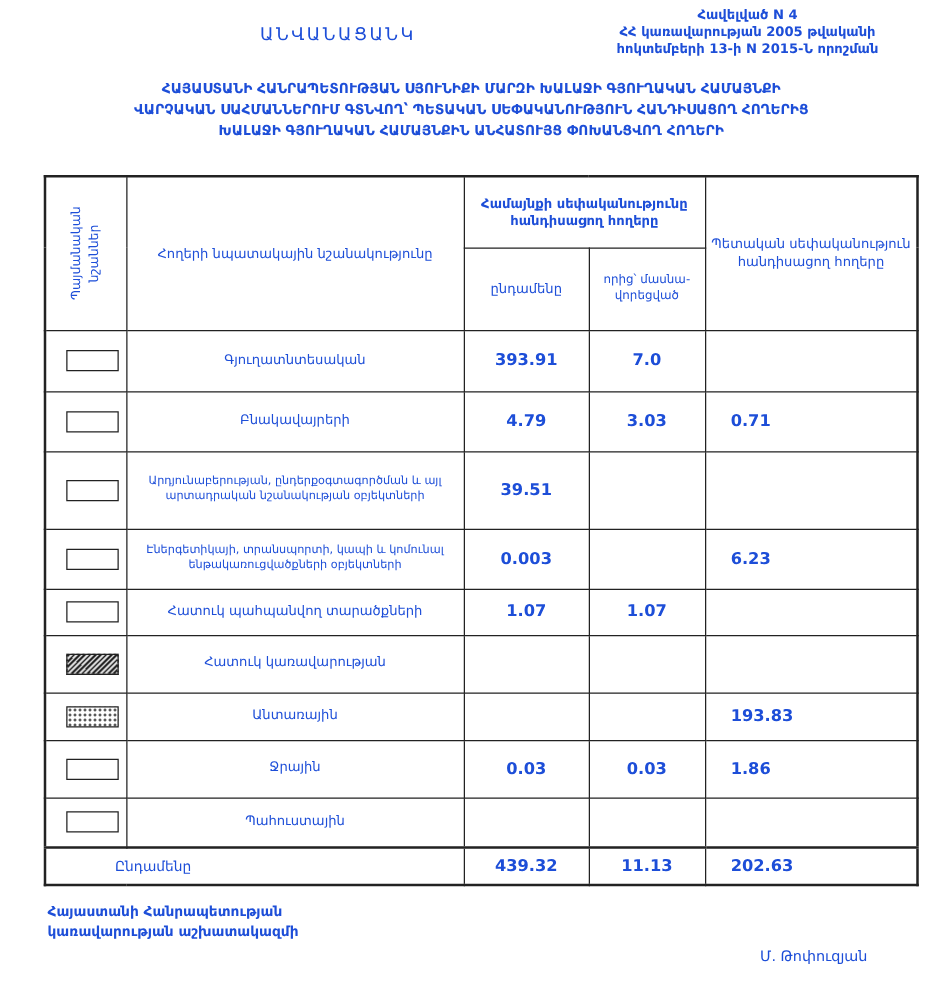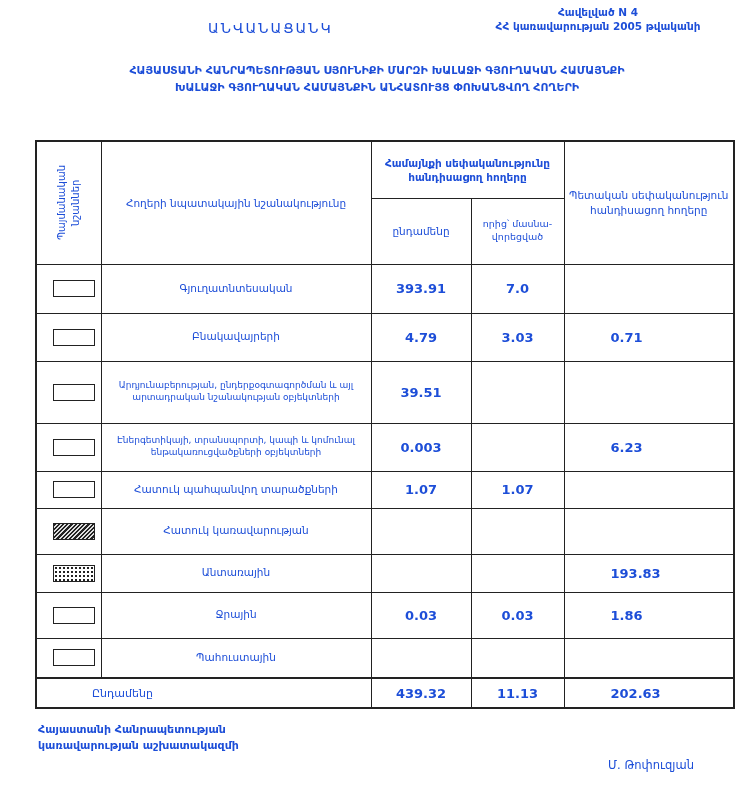--- a/index.html
+++ b/index.html
@@ -29,21 +29,21 @@
   .th-priv      { font-weight:normal; font-size:9.5px; padding:2px 16px; line-height:1.35; }
   tr.hdr-top { height:57px; }
   tr.hdr-sub { height:66px; }
   tr.r1 { height:49px; } tr.r2 { height:48px; } tr.r3 { height:62px; }
   tr.r4 { height:48px; } tr.r5 { height:37px; } tr.r6 { height:46px; }
   tr.r7 { height:38px; } tr.r8 { height:46px; } tr.r9 { height:40px; }
   tr.total-row { height:30px; }
   .lbl { font-size:10.5px; text-align:center; padding:4px 10px; line-height:1.3; }
   tr.small .lbl { font-size:9px;margin-left:20px; }
   .num { font-weight:bold; font-size:13px; text-align:center; }
-  .num.state-col { text-align:left; padding-left:46px; }
+  .num.state-col { text-align:left; padding-left:20px; }
   .total-row td { border-top-width:2px; }
   .total-row .lbl-total { font-size:11px; font-weight:normal; text-align:left; padding-left:55px; }
   
   .sym { text-align:left; }
   .box { position:relative; width:40px; height:15px; border:1.8px solid #222; background:#fff; margin-left:16px; }
   .box::before { content:""; position:absolute; left:-11px; top:3px; width:100%; height:100%;
                  border:1.8px solid #222; background:#fff; z-index:-1; }
   .box.hatched { background:repeating-linear-gradient(135deg,#222 0 1.5px,#ddd 1.5px 3px); }
   .box.dotted  { background-image:radial-gradient(circle,#222 0.9px,transparent 1px); background-size:4px 4px; }
   
@@ -51,26 +51,28 @@
   .signature { position:absolute; left:608px; top:758px; font-size:11.5px; font-weight:normal; }
 </style>
 </head>
 <body>
 
 <div class="page">
 
   <div class="annex">
     <div>Հավելված  N 4</div>
     <div>ՀՀ կառավարության 2005 թվականի</div>
+    <div>հոկտեմբերի 13-ի N 2015-Ն որոշման</div>
   </div>
 
   <div class="doc-title">ԱՆՎԱՆԱՑԱՆԿ</div>
 
   <div class="heading">
     <div>ՀԱՅԱՍՏԱՆԻ ՀԱՆՐԱՊԵՏՈՒԹՅԱՆ ՍՅՈՒՆԻՔԻ ՄԱՐԶԻ ԽԱԼԱՋԻ ԳՅՈՒՂԱԿԱՆ ՀԱՄԱՅՆՔԻ</div>
+    <div>ՎԱՐՉԱԿԱՆ ՍԱՀՄԱՆՆԵՐՈՒՄ ԳՏՆՎՈՂ՝ ՊԵՏԱԿԱՆ ՍԵՓԱԿԱՆՈՒԹՅՈՒՆ ՀԱՆԴԻՍԱՑՈՂ ՀՈՂԵՐԻՑ</div>
     <div>ԽԱԼԱՋԻ ԳՅՈՒՂԱԿԱՆ ՀԱՄԱՅՆՔԻՆ ԱՆՀԱՏՈՒՅՑ ՓՈԽԱՆՑՎՈՂ ՀՈՂԵՐԻ</div>
   </div>
 
   <table class="land-table">
     <colgroup>
       <col style="width:65px">
         <col style="width:270px">
         <col style="width:100px">
         <col style="width:93px">
         <col style="width:170px">

